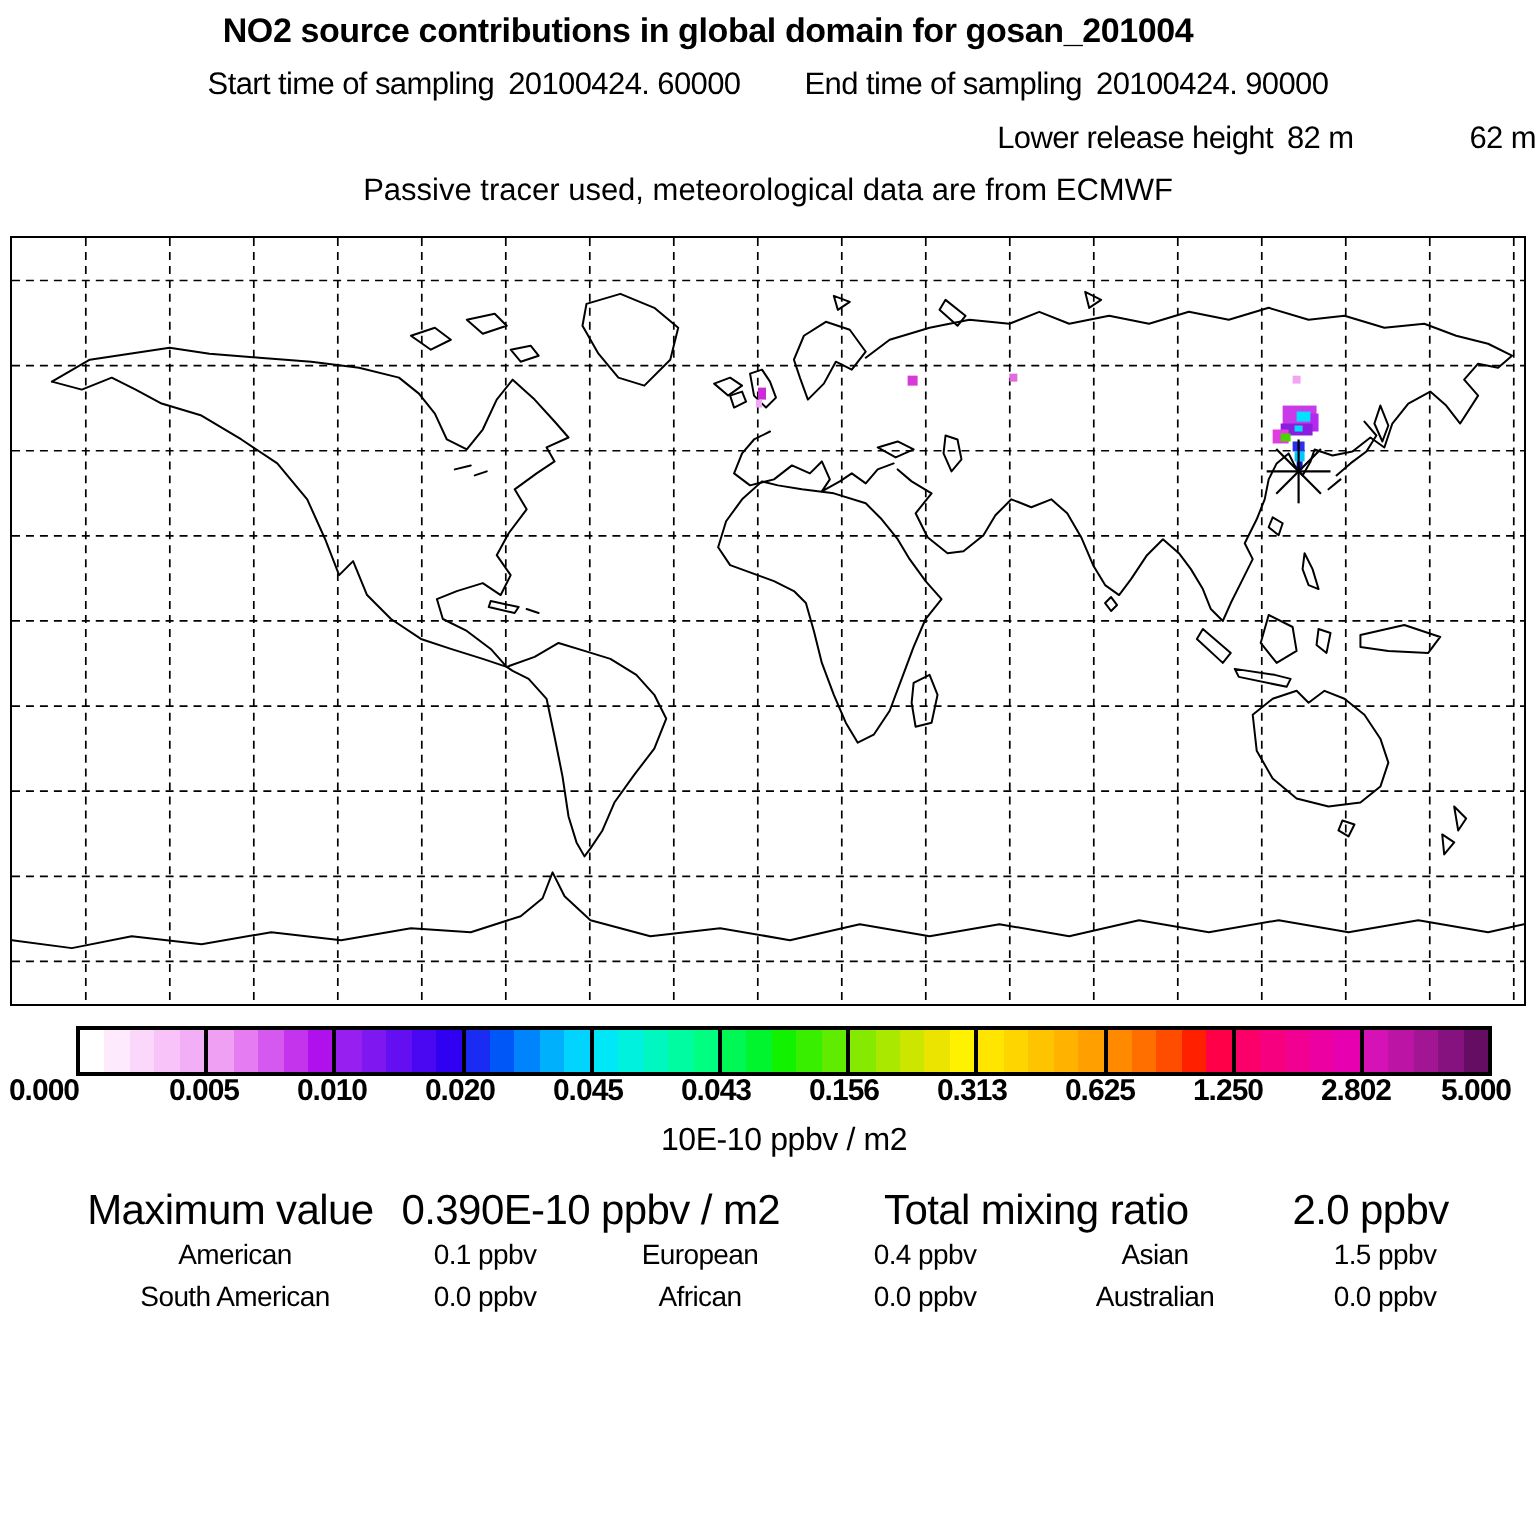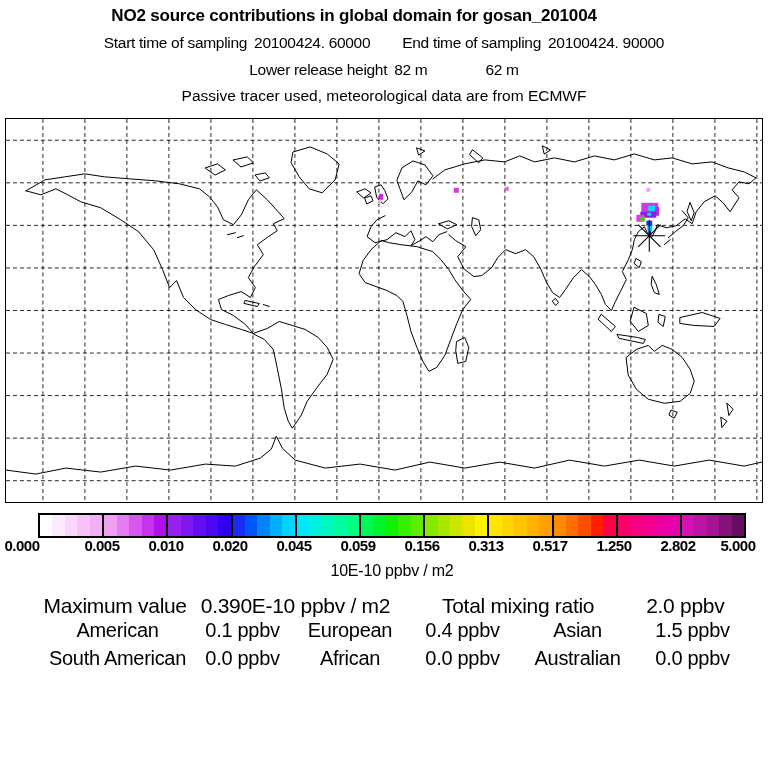--- a/index.html
+++ b/index.html
@@ -7,38 +7,38 @@
     width:768px;height:768px;position:relative;background:#fff;color:#000;
     font-family:"Liberation Sans",sans-serif;overflow:hidden;
     -webkit-font-smoothing:antialiased;
   }
   .abs{position:absolute;}
   .hdr{left:0;width:768px;text-align:center;white-space:nowrap;}
   .t-title{top:6px;font-size:17px;font-weight:bold;letter-spacing:-0.2px;transform:translateX(-30px);}
   .t-row{display:flex;justify-content:center;font-size:15.5px;letter-spacing:-0.3px;}
   .t-row .pair{display:flex;gap:7px;}
   #hdr2{top:34px;gap:32px;}
-  #hdr3{top:61px;gap:58px;}
+  #hdr3{top:61px;gap:58px;justify-content:flex-end;}
   #hdr4{top:87px;font-size:15.5px;}
   #map-frame{left:5px;top:118px;width:756px;height:383px;border:1.5px solid #000;background:#fff;}
   #map-frame svg{display:block;}
   #colorbar{left:38px;top:513px;width:704px;height:21px;border:2px solid #000;
     display:flex;box-sizing:content-box;}
   .cb-seg{flex:1 1 0;display:flex;border-right:2px solid #000;}
   .cb-seg:last-child{border-right:none;}
   .cb-cell{flex:1 1 0;}
   #cb-ticks{left:0;top:537px;width:640px;height:18px;}
   .cb-tick{position:absolute;width:64px;text-align:center;font-size:15px;font-weight:bold;letter-spacing:-0.5px;}
   #cb-unit{top:562px;left:0;width:768px;text-align:center;font-size:16px;letter-spacing:-0.2px;transform:translateX(8px);}
   #max-row{top:594px;left:0;width:768px;display:flex;justify-content:center;font-size:21px;letter-spacing:-0.3px;white-space:nowrap;}
   #max-row .gap-s{width:14px;}
   #max-row .gap-l{width:52px;}
   #regions{top:619px;left:35px;width:710px;display:grid;
     grid-template-columns:165px 85px 130px 95px 135px 95px;
-    row-gap:5px;font-size:20px;letter-spacing:-0.3px;}
+    row-gap:5px;font-size:14px;letter-spacing:-0.3px;}
   #regions span{text-align:center;white-space:nowrap;}
 </style>
 </head>
 <body>
 
 <div class="abs hdr t-title">NO2 source contributions in global domain for gosan_201004</div>
 
 <div class="abs hdr t-row" id="hdr2">
   <span class="pair">
     <span>Start time of sampling</span>
@@ -221,24 +221,24 @@
       <div class="cb-cell" style="background: rgb(134, 18, 128);"></div>
       <div class="cb-cell" style="background: rgb(101, 13, 98);"></div>
     </div>
   </div>
 <div class="abs" id="cb-ticks">
     <span class="cb-tick" style="left: -10px;">0.000</span>
     <span class="cb-tick" style="left: 70px;">0.005</span>
     <span class="cb-tick" style="left: 134px;">0.010</span>
     <span class="cb-tick" style="left: 198px;">0.020</span>
     <span class="cb-tick" style="left: 262px;">0.045</span>
-    <span class="cb-tick" style="left: 326px;">0.059</span>
+    <span class="cb-tick" style="left: 326px;">0.043</span>
     <span class="cb-tick" style="left: 390px;">0.156</span>
     <span class="cb-tick" style="left: 454px;">0.313</span>
-    <span class="cb-tick" style="left: 518px;">0.517</span>
+    <span class="cb-tick" style="left: 518px;">0.625</span>
     <span class="cb-tick" style="left: 582px;">1.250</span>
     <span class="cb-tick" style="left: 646px;">2.802</span>
     <span class="cb-tick" style="left: 706px;">5.000</span>
   </div>
 <div class="abs" id="cb-unit">10E-10 ppbv / m2</div>
 
 <div class="abs" id="max-row">
   <span>Maximum value</span>
   <span class="gap-s"></span>
   <span>0.390E-10 ppbv / m2</span>

